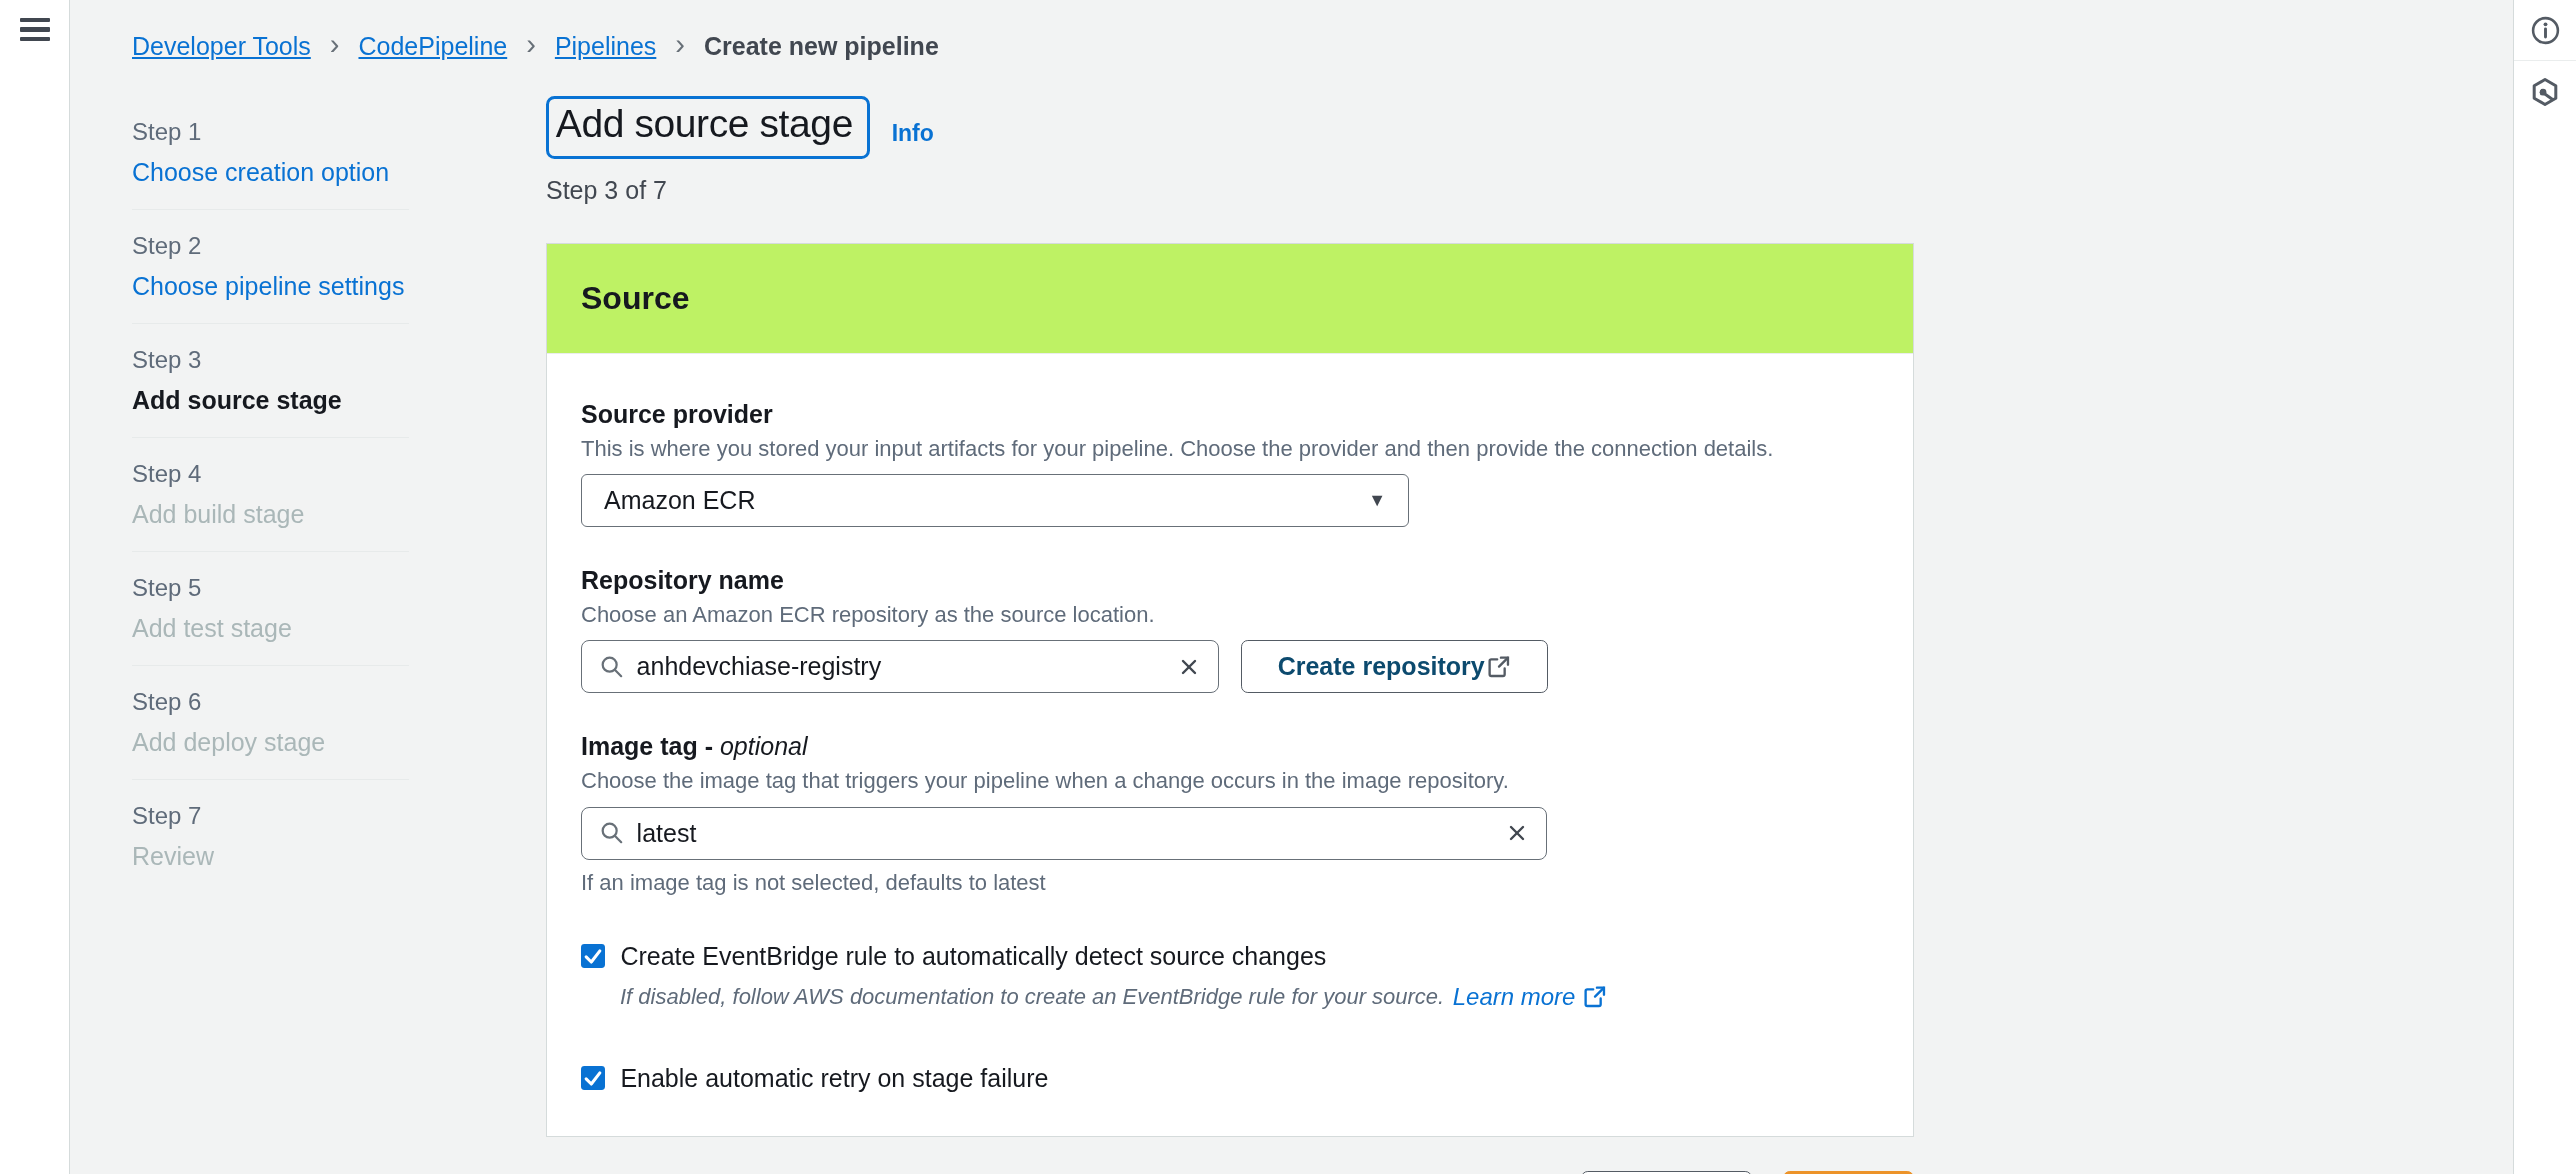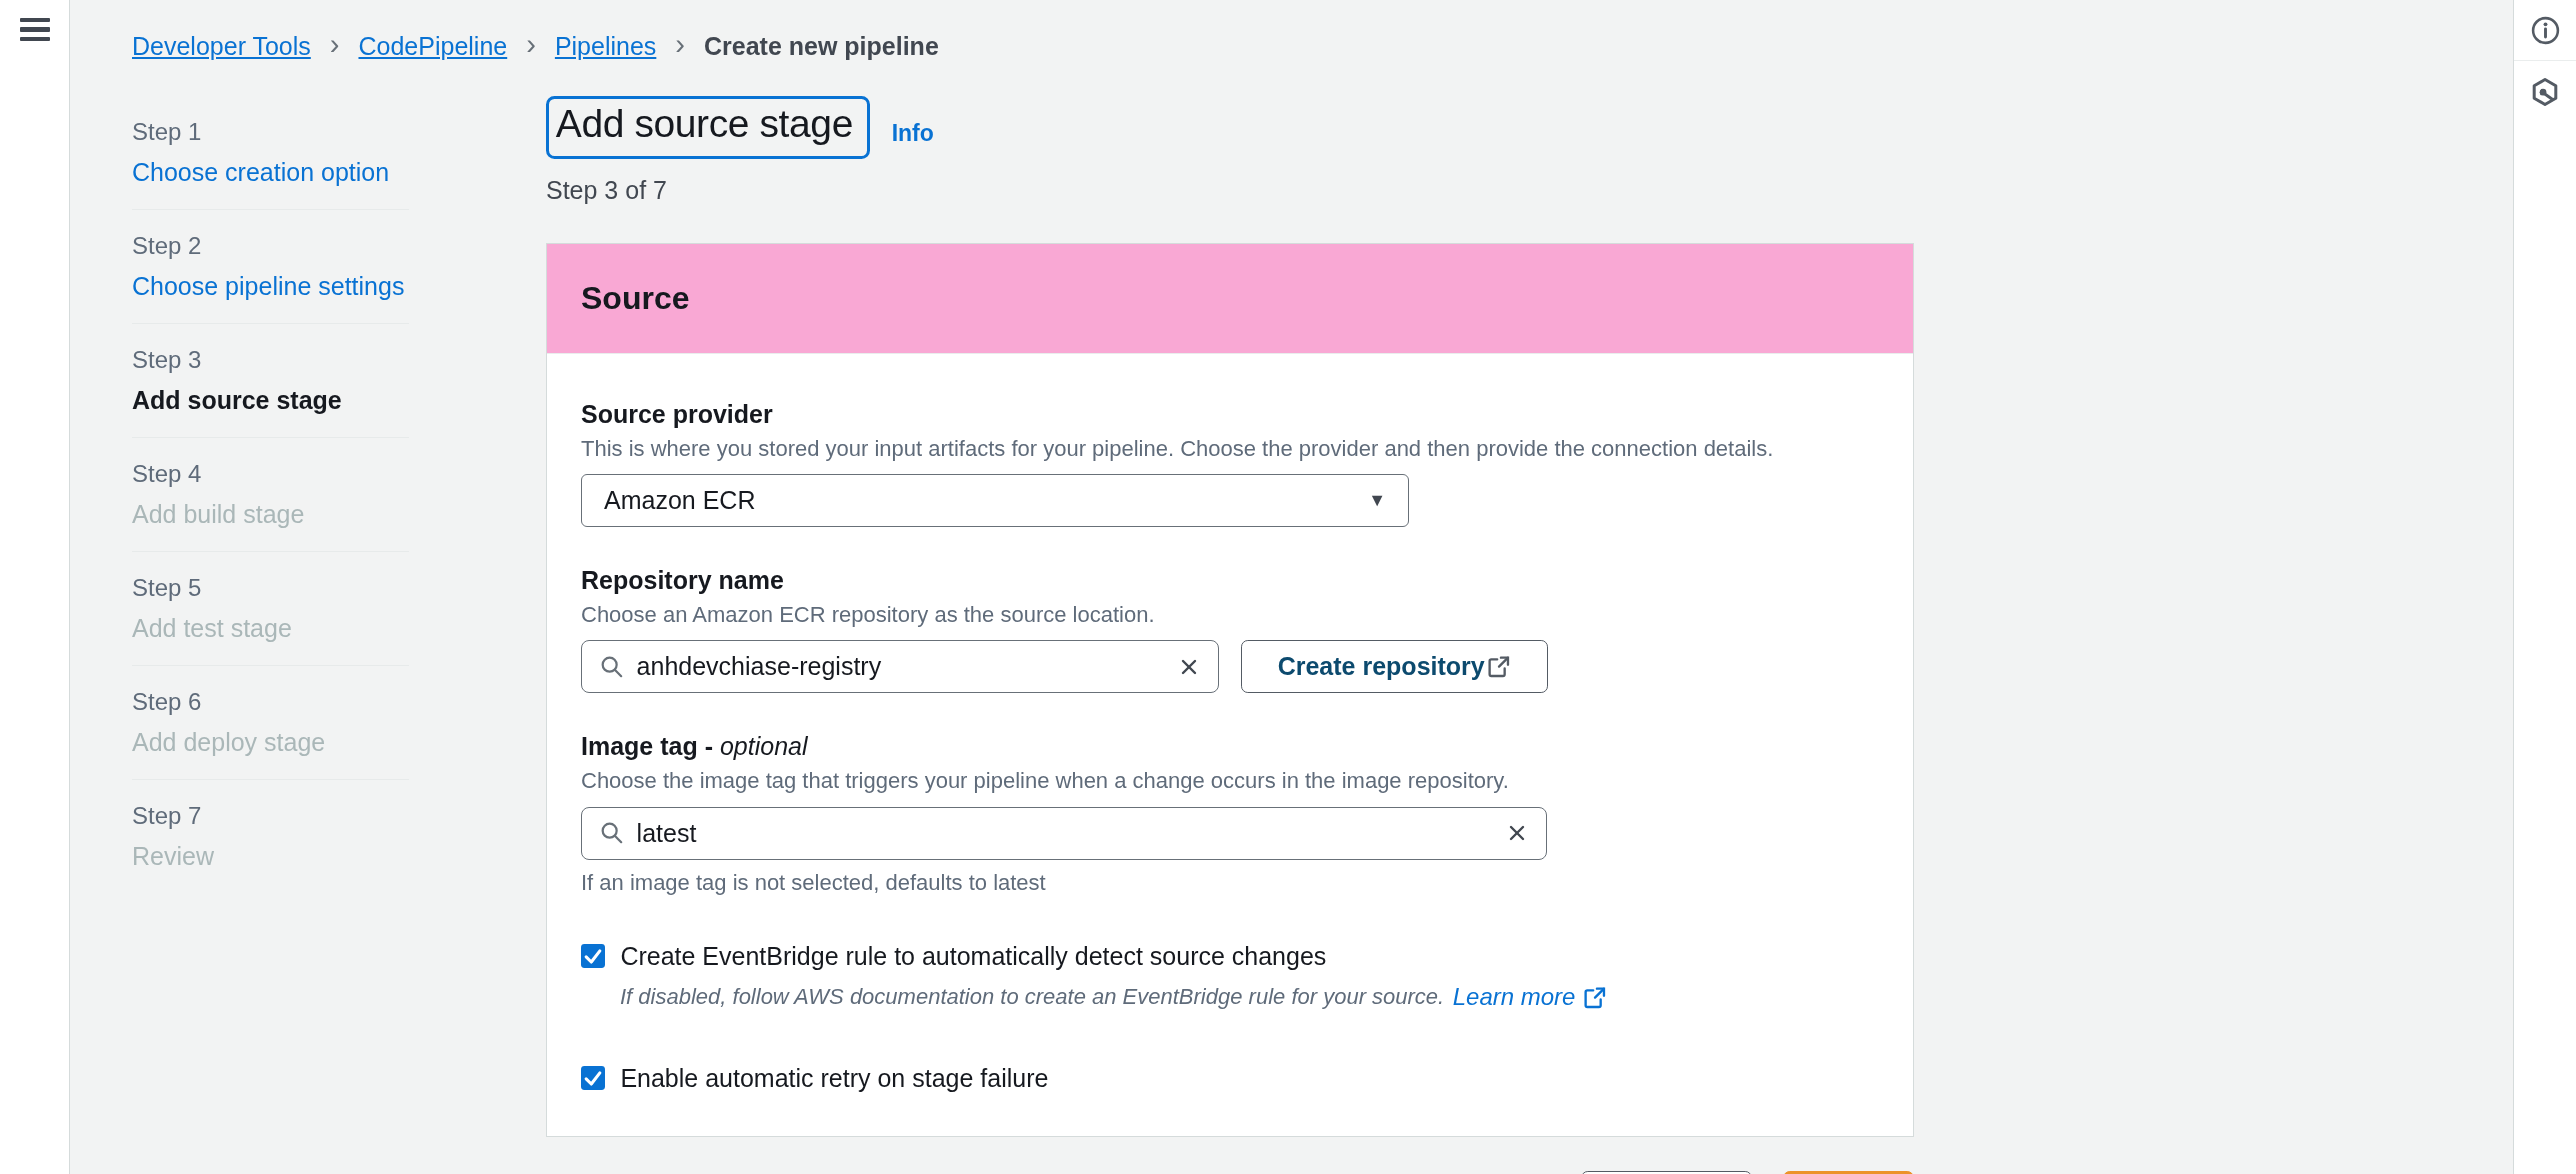--- a/index.html
+++ b/index.html
@@ -32,21 +32,21 @@
   .step.disabled .name{color:#aab7b8;}
   
   .main{position:absolute;left:546px;top:96px;width:1368px;}
   .title-row{display:flex;align-items:center;}
   .title-ring{border:3.4px solid #0972d3;border-radius:8.5px;padding:0px 13.7px 6.8px 6.8px;background:transparent;}
   h1.page-title{margin:0;font-size:39px;font-weight:400;color:#16191f;line-height:50px;letter-spacing:-0.4px;}
   .info-link{color:#0972d3;font-weight:700;font-size:23px;margin-left:22px;margin-top:12px;cursor:pointer;text-decoration:none;}
   .step-indicator{margin-top:17px;font-size:25px;color:#414750;}
   
   .card{margin-top:38px;background:#ffffff;border:1.7px solid #d5dbdb;}
-  .card-header{background:#f9a8d4;border-bottom:1.7px solid #eaeded;padding:36px 34px;}
+  .card-header{background:#bef264;border-bottom:1.7px solid #eaeded;padding:36px 34px;}
   .card-header h2{margin:0;font-size:32px;font-weight:700;color:#16191f;}
   .card-body{padding:38px 34px 43px 34px;}
   .field-label{font-size:25px;font-weight:700;color:#16191f;line-height:29px;}
   .field-label em{font-style:italic;font-weight:400;}
   .field-desc{margin-top:6.8px;font-size:22px;color:#5f6b7a;line-height:26.5px;}
   .field-hint{margin-top:10.2px;font-size:22px;color:#5f6b7a;}
   .field{margin-top:39px;}
   .field.first{margin-top:8px;}
   
   .select{margin-top:12px;width:828px;height:53px;border:1.7px solid #687078;border-radius:6px;background:#fff;
@@ -67,21 +67,21 @@
   .btn.create-repo{width:307px;}
   .btn.link{background:none;border:none;color:#545b64;padding:0;}
   .btn.previous{width:171px;background:#fff;border:1.7px solid #545b64;color:#545b64;}
   .btn.next{width:131px;background:#ec9329;border:1.7px solid #ec9329;color:#16191f;}
   
   .option-group{margin-top:46px;}
   .option-row{display:flex;align-items:center;gap:15.4px;}
   .checkbox{width:24px;height:24px;border-radius:3.4px;background:#0972d3;display:flex;align-items:center;justify-content:center;cursor:pointer;flex:none;}
   .option-label{font-size:25px;color:#16191f;cursor:pointer;}
   .option-desc{margin:12px 0 0 39px;font-size:22px;color:#5f6b7a;display:flex;align-items:center;gap:8.5px;font-style:italic;}
-  .option-desc a{color:#0972d3;font-size:24px;text-decoration:none;cursor:pointer;display:flex;align-items:flex-end;gap:6.8px;}
+  .option-desc a{color:#0972d3;font-size:24px;text-decoration:none;cursor:pointer;display:flex;align-items:center;gap:6.8px;}
   .option-row.second{margin-top:53px;}
   
   .footer-actions{margin-top:34px;display:flex;align-items:center;justify-content:flex-end;}
   .footer-actions .btn.link{margin-right:53px;}
   .footer-actions .btn.previous{margin-right:31px;}
   svg{display:block;}
 </style>
 </head>
 <body>
 

